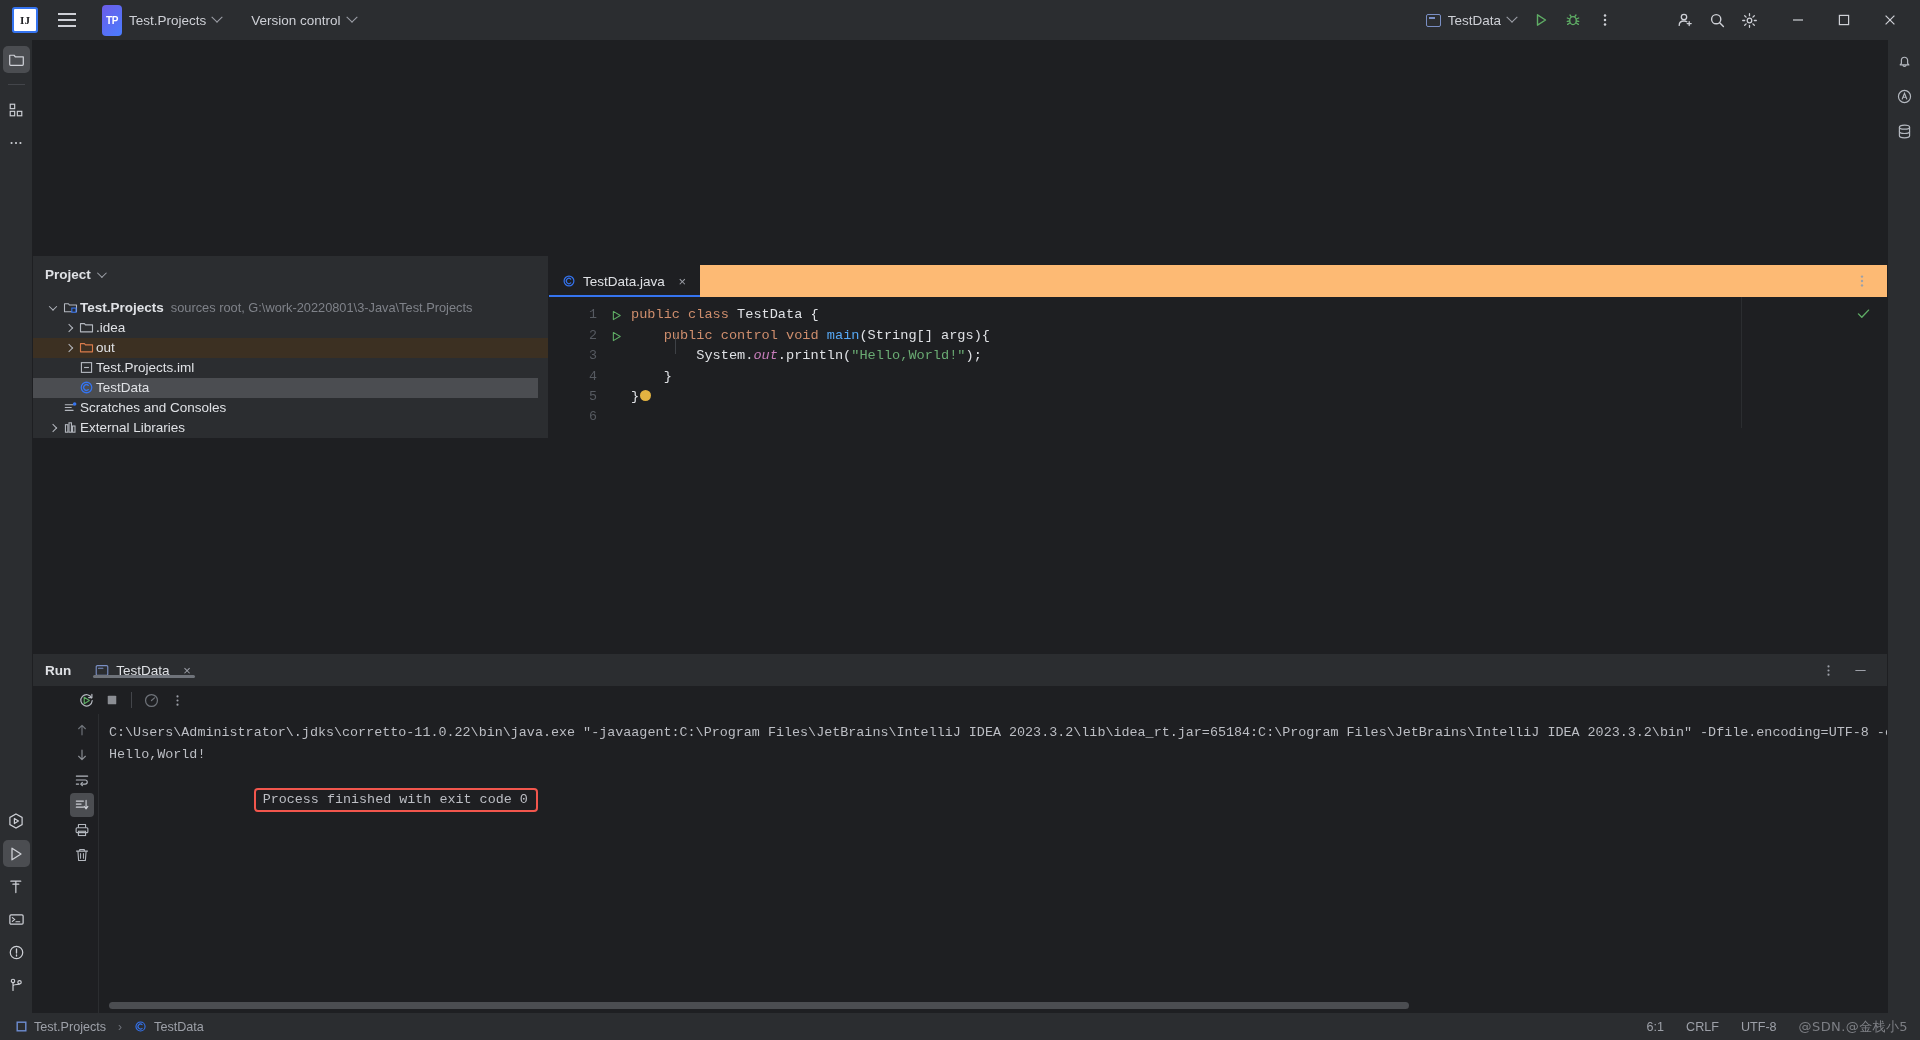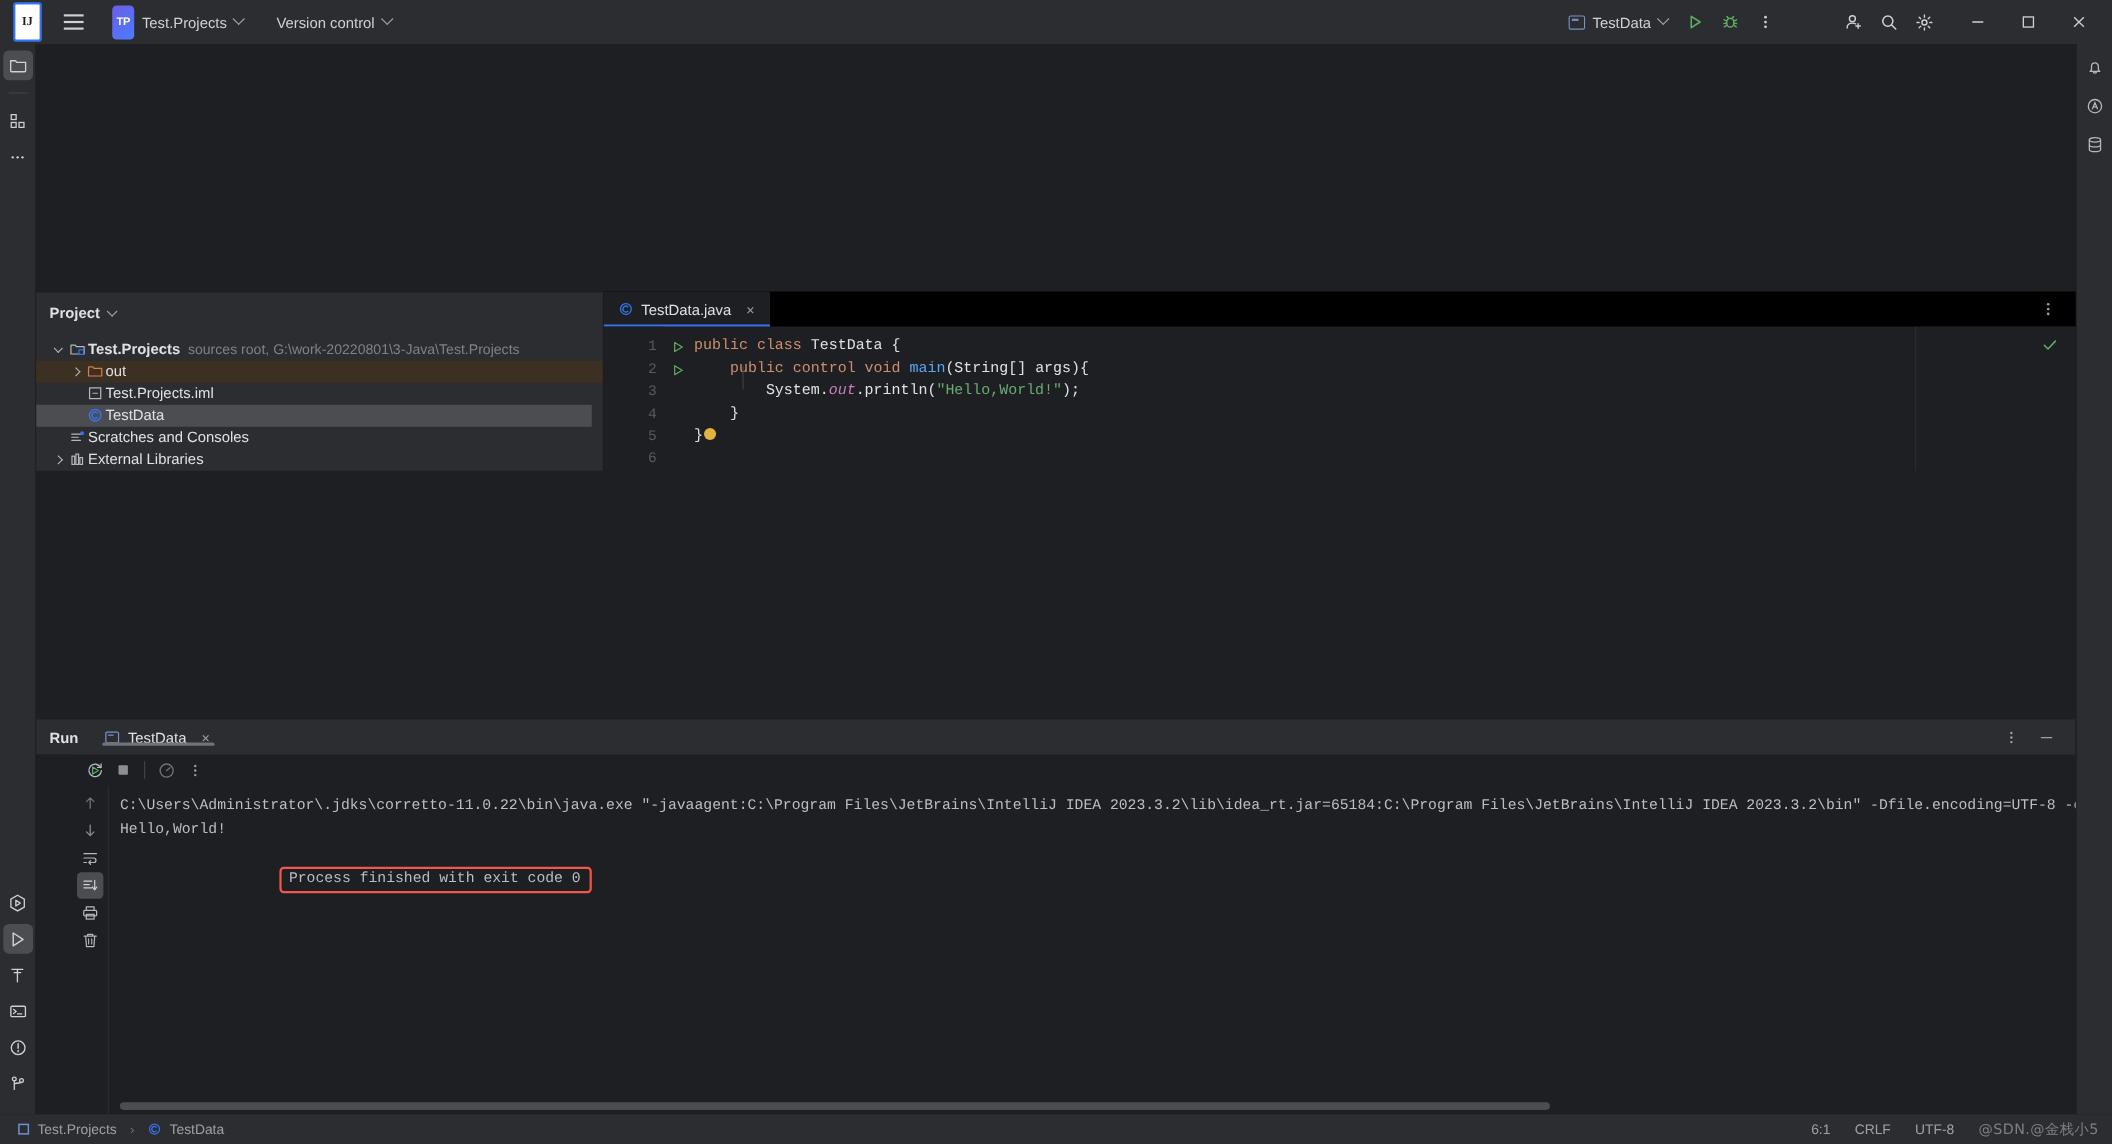--- a/index.html
+++ b/index.html
@@ -13,21 +13,21 @@
   .app{ position:relative; width:1920px; height:1040px; display:flex; flex-direction:column; }
 
   
   .topbar{
     height:40px; min-height:40px; background:#2b2d30;
     display:flex; align-items:center; padding:0 8px; gap:2px;
     position:relative; z-index:5;
   }
   .tb-spacer{ flex:1 1 auto; }
   .ij-logo{
-    width:22px;height:32px;margin:0 8px 0 6px;
+    width:22px;height:22px;margin:0 8px 0 6px;
     background:#ffffff; position:relative; border-radius:1px;
     display:flex;align-items:center;justify-content:center;
     font-size:11px;font-weight:bold;color:#1e1f22;
     font-family:"Liberation Serif", serif;
     box-shadow:0 0 0 2px #3574f0;
   }
   .hamburger{
     width:30px;height:30px;display:flex;flex-direction:column;
     justify-content:center;align-items:center;gap:4px;cursor:pointer;border-radius:4px;
     margin-left:6px;margin-right:10px;
@@ -121,21 +121,21 @@
   }
   .arrow.open i{ transform:rotate(45deg) translate(-1px,-1px); }
   .ico{width:19px;flex:0 0 19px;display:flex;align-items:center;justify-content:center;}
   .lbl{color:#dfe1e5;}
   .lbl.b{font-weight:bold;}
   .sub{color:#7f8289;margin-left:7px;font-size:12.8px;}
 
   
   .editor-area{flex:1 1 auto;display:flex;flex-direction:column;min-width:0;background:#1e1f22;}
   .tabbar{
-    height:32px;min-height:32px;background:#000000;display:flex;align-items:stretch;
+    height:32px;min-height:32px;background:#fdba74;display:flex;align-items:stretch;
     position:relative;
   }
   .etab{
     display:flex;align-items:center;gap:7px;padding:0 10px 0 13px;
     font-size:13.5px;color:#dfe1e5;cursor:pointer;position:relative;background:#1e1f22;
   }
   .etab:after{
     content:"";position:absolute;left:0;right:0;bottom:0;height:2px;background:#3574f0;
   }
   .tab-x{
@@ -439,20 +439,31 @@
               <span class="ico">
                 <svg width="15" height="15" viewBox="0 0 16 16">
                   <path d="M1.6 4 h4.2 l1.1 1.4 h7.5 v7.2 h-12.8 Z" fill="none" stroke="#b4b8bf" stroke-width="1.15" stroke-linejoin="round"></path>
                   <rect x="9.4" y="8.6" width="4.4" height="4.4" fill="#2b2d30" stroke="#3574f0" stroke-width="1.15"></rect>
                 </svg>
               </span>
               <span class="lbl b">Test.Projects</span>
               <span class="sub">sources root,  G:\work-20220801\3-Java\Test.Projects</span>
             </div>
 
+            <div class="row" style="padding-left:28px">
+              <span class="arrow">
+                  <i></i>
+                </span>
+              <span class="ico">
+                <svg width="15" height="15" viewBox="0 0 16 16">
+                  <path d="M1.6 3.8 h4.2 l1.1 1.4 h7.5 v7.4 h-12.8 Z" fill="none" stroke="#b4b8bf" stroke-width="1.2" stroke-linejoin="round"></path>
+                </svg>
+              </span>
+              <span class="lbl">.idea</span>
+            </div>
 
             <div class="row hl" style="padding-left:28px">
               <span class="arrow">
                   <i></i>
                 </span>
               <span class="ico">
                 <svg width="15" height="15" viewBox="0 0 16 16">
                   <path d="M1.6 3.8 h4.2 l1.1 1.4 h7.5 v7.4 h-12.8 Z" fill="none" stroke="#d97b4b" stroke-width="1.2" stroke-linejoin="round"></path>
                 </svg>
               </span>

